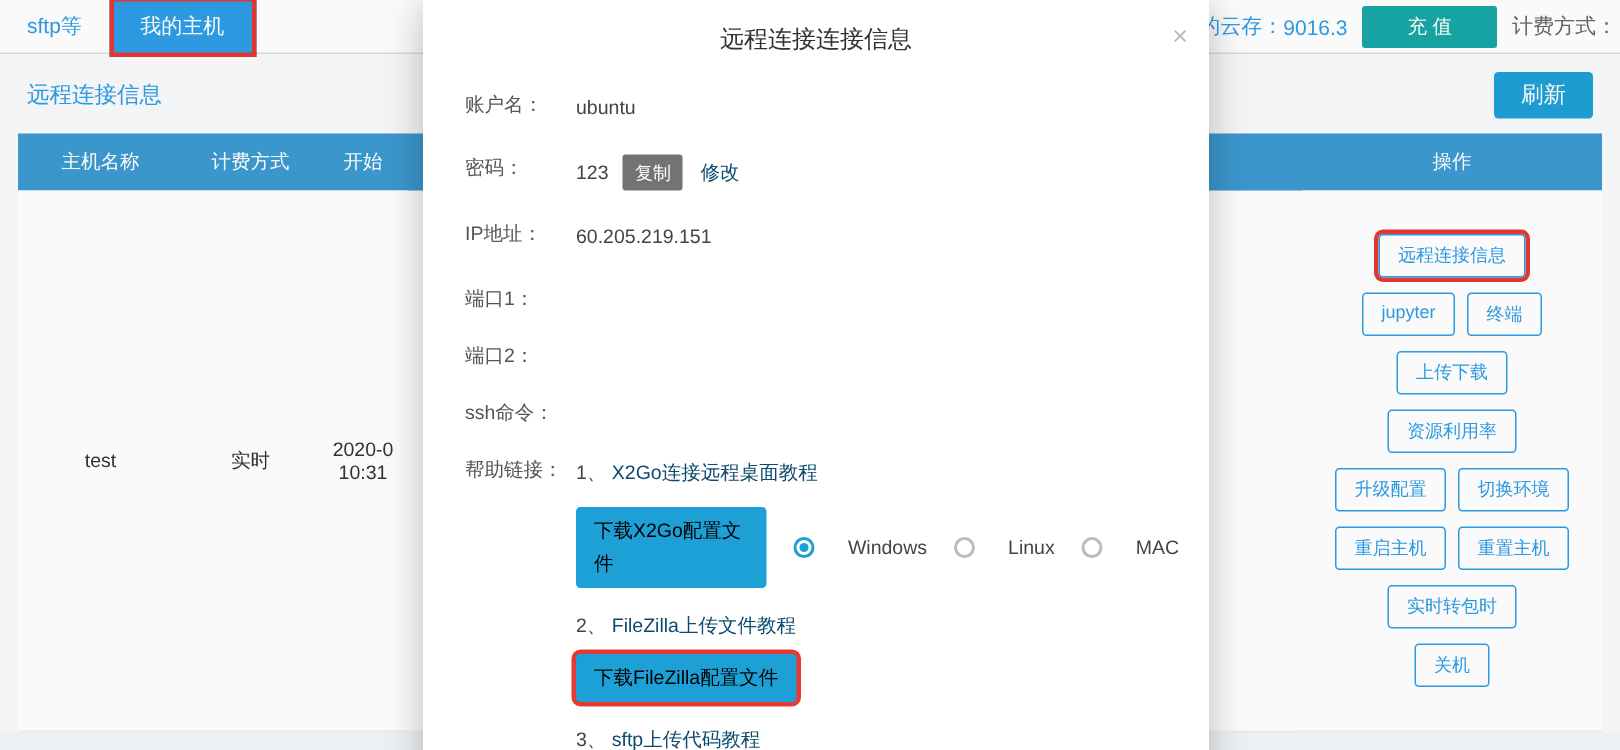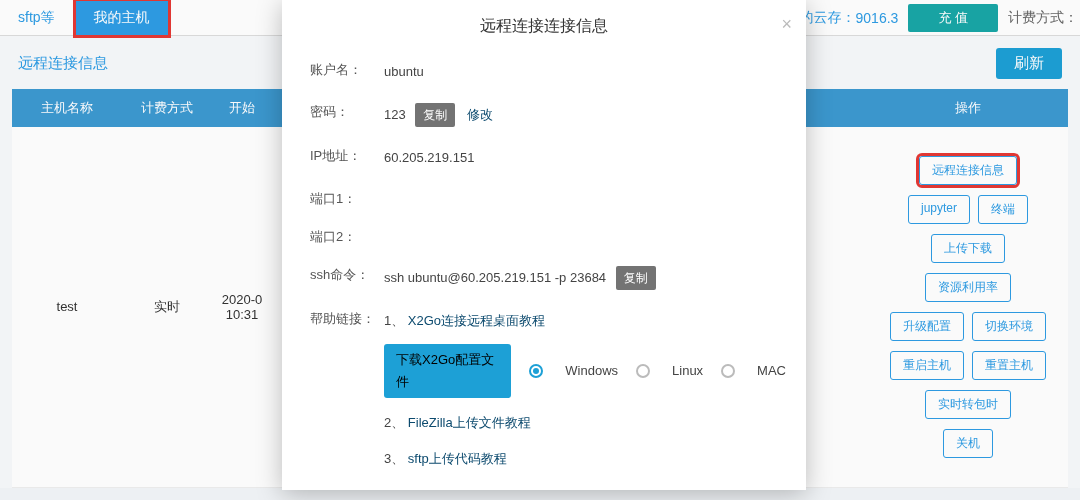--- a/index.html
+++ b/index.html
@@ -153,24 +153,20 @@
   <div class="mrow">
     <div class="mlabel">端口1：</div>
   </div>
 
   <div class="mrow">
     <div class="mlabel">端口2：</div>
   </div>
 
   <div class="mrow">
     <div class="mlabel">ssh命令：</div>
-    <div class="mval">
-      <span>ssh ubuntu@60.205.219.151 -p 23684</span>
-      <span class="cbtn" style="margin-left:6px">复制</span>
-    </div>
   </div>
 
   <div class="mrow">
     <div class="mlabel">帮助链接：</div>
     <div class="mval help-list">
       <div>
         <span>1、</span>
         <span class="link">X2Go连接远程桌面教程</span>
       </div>
       <div class="help-block">
@@ -185,20 +181,23 @@
           </label>
         <label class="radio">
             <span class="dot"></span>
             <span>MAC</span>
           </label>
       </div>
       <div style="margin-top:6px">
         <span>2、</span>
         <span class="link">FileZilla上传文件教程</span>
       </div>
+      <div>
+        <span class="dlbtn hi">下载FileZilla配置文件</span>
+      </div>
       <div style="margin-top:6px">
         <span>3、</span>
         <span class="link">sftp上传代码教程</span>
       </div>
     </div>
   </div>
 
 </div>
 
 </body></html>

